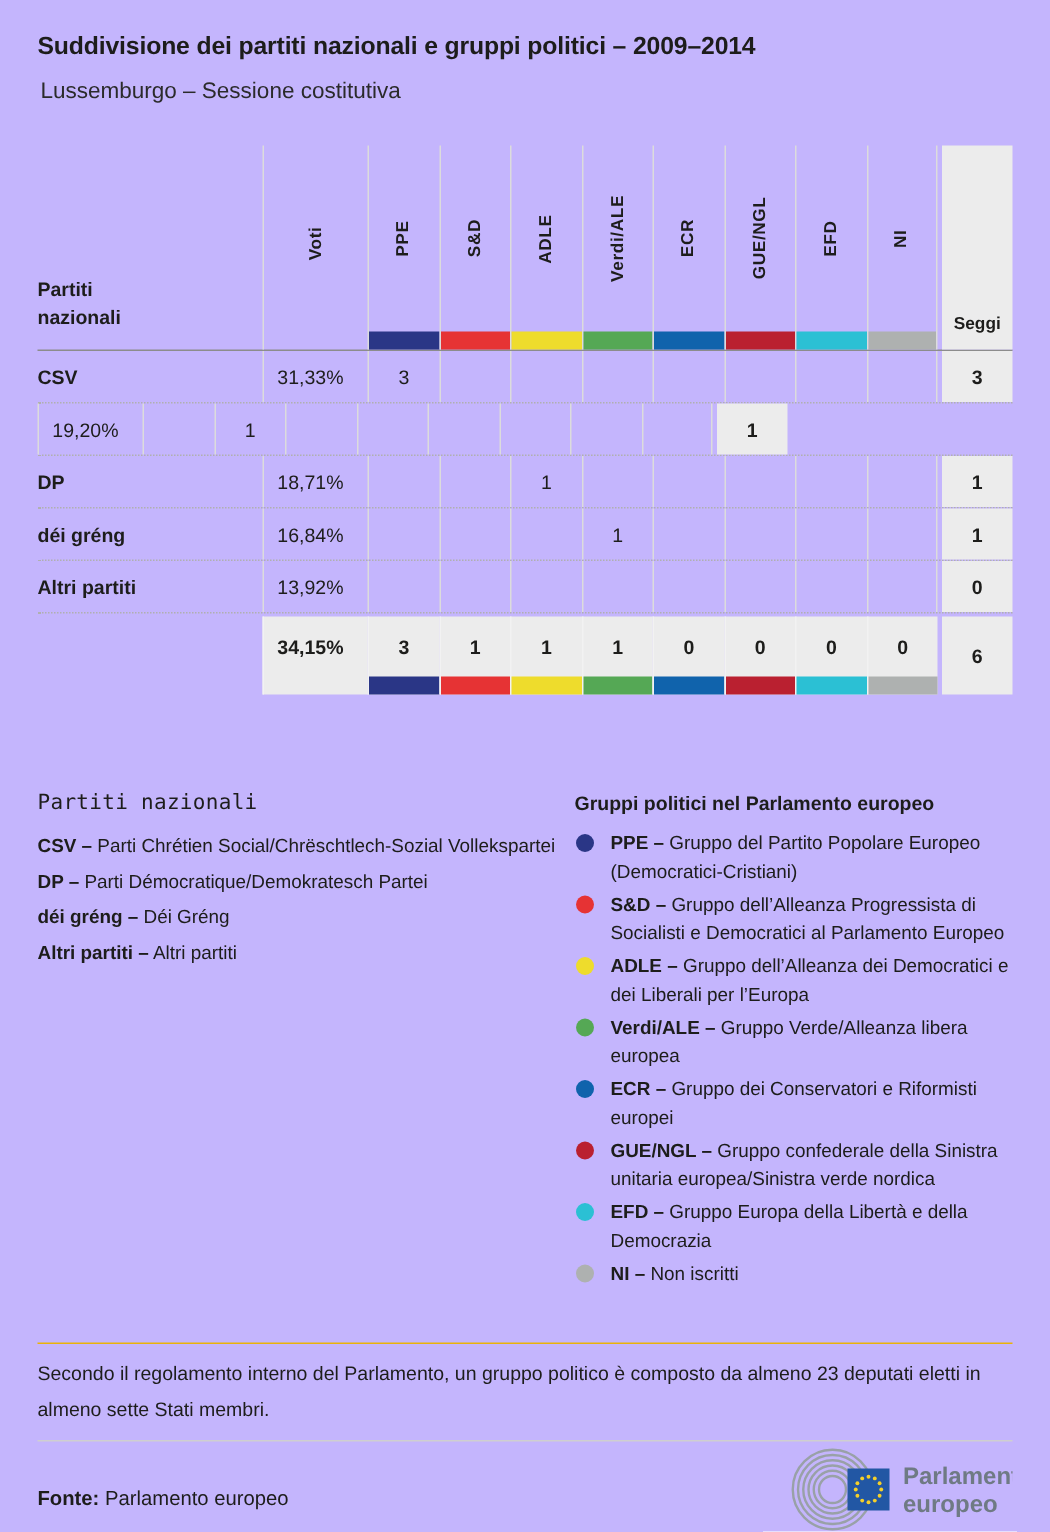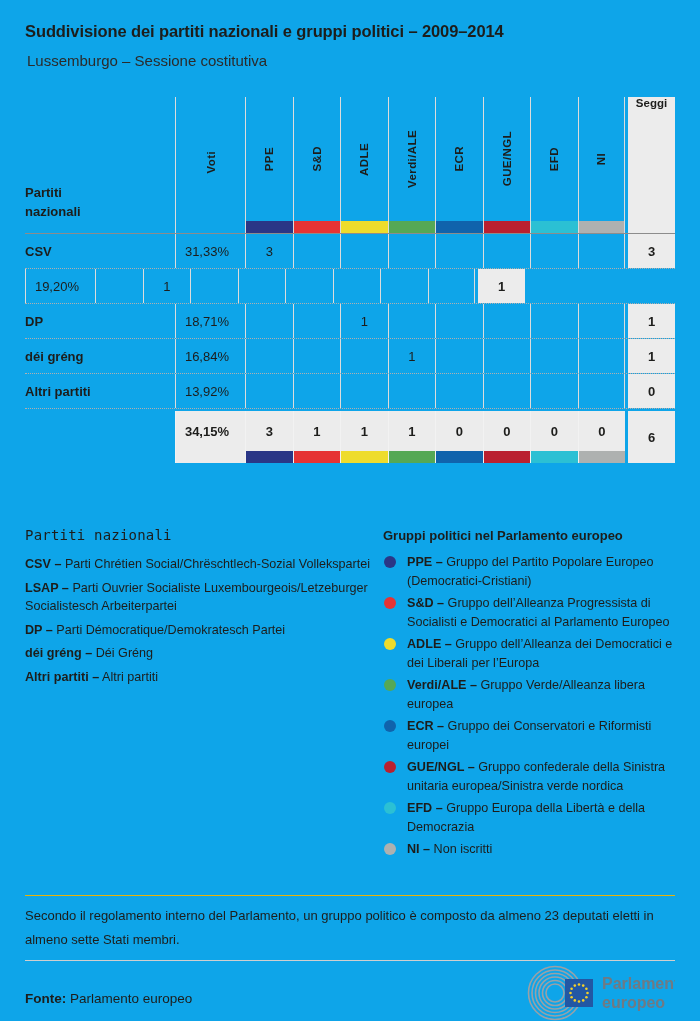--- a/index.html
+++ b/index.html
@@ -1,18 +1,18 @@
 <!DOCTYPE html>
 <html><head>
 <meta charset="utf-8">
 <style>
   * { box-sizing: border-box; margin: 0; padding: 0; }
   html, body { background: #ffffff; }
   .page {
-    width: 700px; height: 1021px; overflow: hidden; background: #0ea5e9;
+    width: 700px; height: 1021px; overflow: hidden; background: #c4b5fd;
     font-family: "Liberation Sans", "DejaVu Sans", sans-serif;
     color: #1d1d1b; position: relative;
   }
   .content { padding: 22px 25px 0 25px; }
 
   .title { font-size: 16.5px; font-weight: bold; letter-spacing: -0.1px; }
   .subtitle { font-size: 15px; margin-top: 11px; margin-left: 2px; color: #2b2b2b; font-weight: normal; }
 
   
   .table { margin-top: 28px; width: 650px; font-size: 13px; }
@@ -32,21 +32,21 @@
   }
   .thead .c-group { padding-bottom: 12px; }
   .thead .c-voti  { padding-bottom: 6px; }
   .c-last { border-right: 1px solid #dcdcdc; }
   .vlabel {
     display: inline-block; writing-mode: vertical-rl; transform: rotate(180deg);
     font-weight: bold; font-size: 11.5px; letter-spacing: 0.4px; white-space: nowrap;
   }
   .hbar { position: absolute; bottom: 0; left: 0; right: 0; height: 12px; }
   .thead .c-seggi {
-    background: #ececec; display: flex; justify-content: center;
+    background: #ececec; display: flex; align-items: flex-end; justify-content: center;
     padding-bottom: 11px; font-weight: bold; font-size: 11.5px;
   }
 
   .drow { height: 35px; border-bottom: 1px dotted #b0b0b0; }
   .drow .c-party { display: flex; align-items: center; font-weight: bold; }
   .drow .c-voti  { display: flex; align-items: center; justify-content: flex-end;
                    padding-right: 16px; border-left: 1px solid #dcdcdc; }
   .drow .c-group { display: flex; align-items: center; justify-content: center;
                    border-left: 1px solid #dcdcdc; }
   .drow .c-seggi { background: #ececec; display: flex; align-items: center;
@@ -263,21 +263,20 @@
         <div class="c-gap"></div>
         <div class="c-seggi">6</div>
       </div>
     </div>
 
     <div class="legend">
       <div class="leg-left">
         <h3>Partiti nazionali</h3>
         <div class="entries">
           <div class="entry"><b>CSV –</b> <span>Parti Chrétien Social/Chrëschtlech-Sozial Vollekspartei</span></div>
-          <div class="entry"><b>LSAP –</b> <span>Parti Ouvrier Socialiste Luxembourgeois/Letzeburger Socialistesch Arbeiterpartei</span></div>
           <div class="entry"><b>DP –</b> <span>Parti Démocratique/Demokratesch Partei</span></div>
           <div class="entry"><b>déi gréng –</b> <span>Déi Gréng</span></div>
           <div class="entry"><b>Altri partiti –</b> <span>Altri partiti</span></div>
         </div>
       </div>
       <div class="leg-right">
         <h3>Gruppi politici nel Parlamento europeo</h3>
         <div class="gitems">
           <div class="gitem">
             <span class="dot" style="background-color: rgb(42, 54, 134);"></span>

